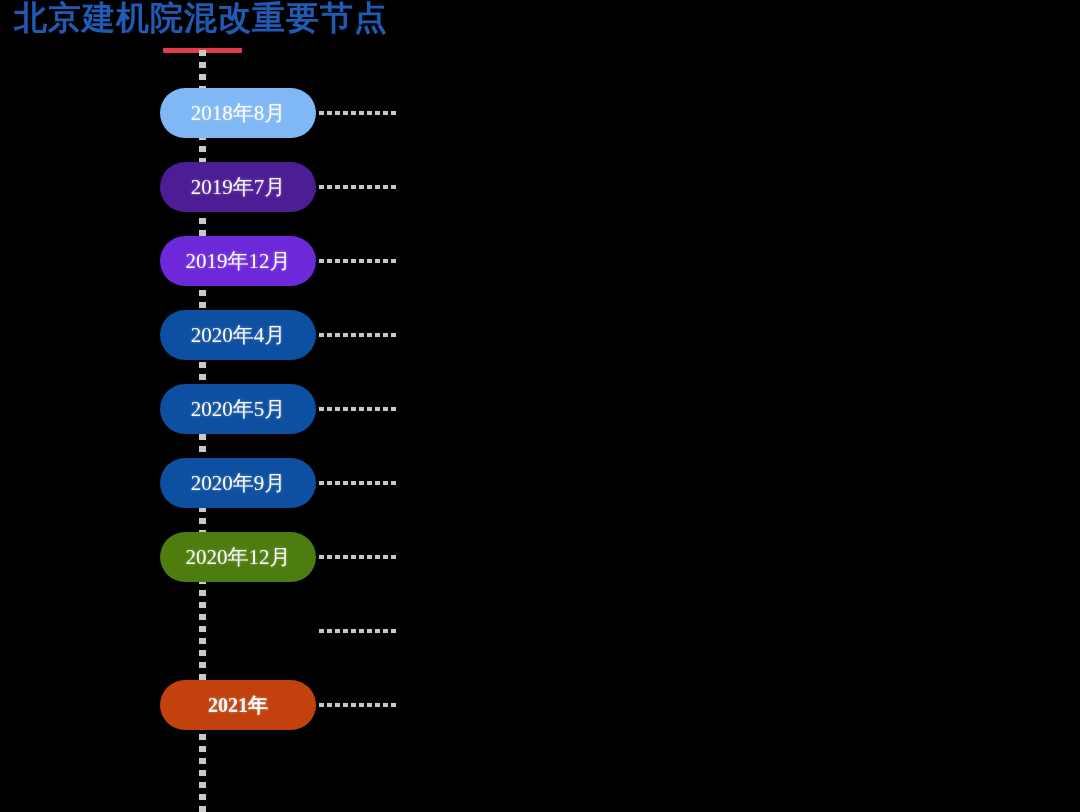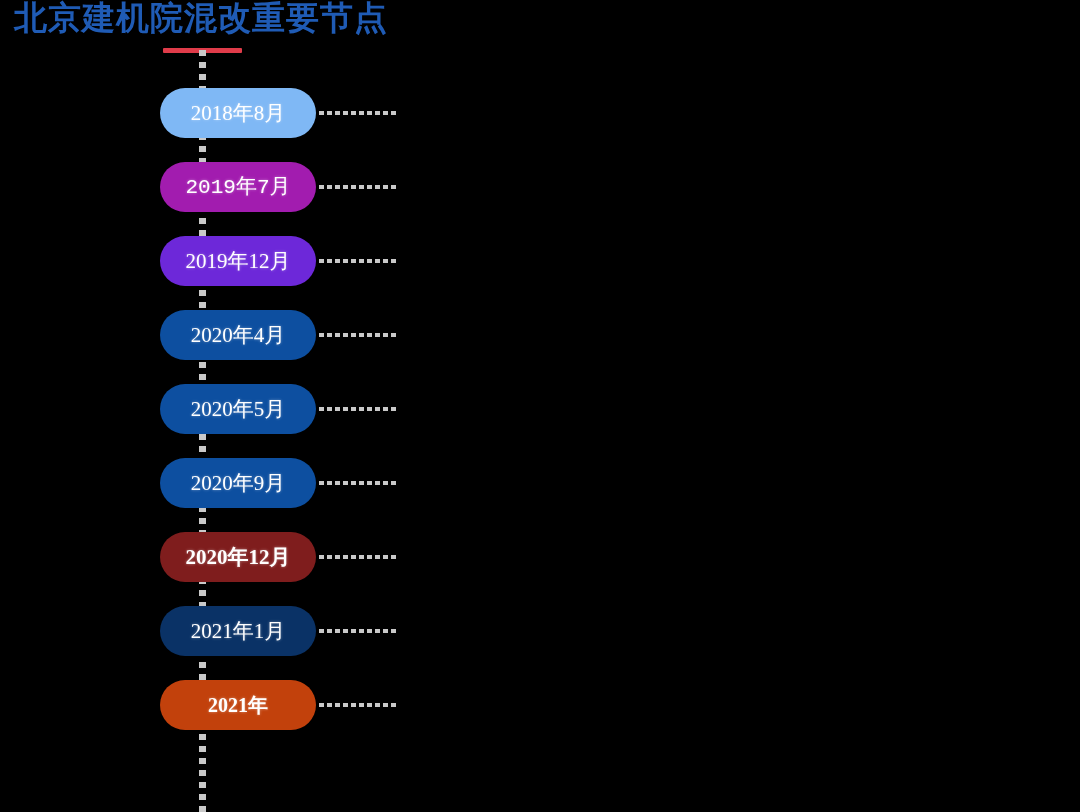--- a/index.html
+++ b/index.html
@@ -136,21 +136,21 @@
   <div class="spine"></div>
 
   <div class="timeline" id="timeline-list">
       <div class="tl-row">
         <div class="tl-pill" style="background: rgb(127, 184, 245);">
           <span class="tl-label">2018年8月</span>
         </div>
         <div class="tl-dash"></div>
       </div>
       <div class="tl-row">
-        <div class="tl-pill" style="background: #a21caf; font-family: Liberation Mono, monospace;">
+        <div class="tl-pill" style="background: #4c1d95;">
           <span class="tl-label">2019年7月</span>
         </div>
         <div class="tl-dash"></div>
       </div>
       <div class="tl-row">
         <div class="tl-pill" style="background: #6d28d9;">
           <span class="tl-label">2019年12月</span>
         </div>
         <div class="tl-dash"></div>
       </div>
@@ -166,29 +166,26 @@
         </div>
         <div class="tl-dash"></div>
       </div>
       <div class="tl-row">
         <div class="tl-pill" style="background: rgb(13, 79, 160);">
           <span class="tl-label">2020年9月</span>
         </div>
         <div class="tl-dash"></div>
       </div>
       <div class="tl-row">
-        <div class="tl-pill" style="background: #7f1d1d; font-weight: bold;">
+        <div class="tl-pill" style="background: #4d7c0f;">
           <span class="tl-label">2020年12月</span>
         </div>
         <div class="tl-dash"></div>
       </div>
       <div class="tl-row">
-        <div class="tl-pill" style="background: rgb(10, 50, 102);">
-          <span class="tl-label">2021年1月</span>
-        </div>
         <div class="tl-dash"></div>
       </div>
       <div class="tl-row is-final">
         <div class="tl-pill" style="background: #c2410c;">
           <span class="tl-label">2021年</span>
         </div>
         <div class="tl-dash"></div>
       </div>
     </div>
 

